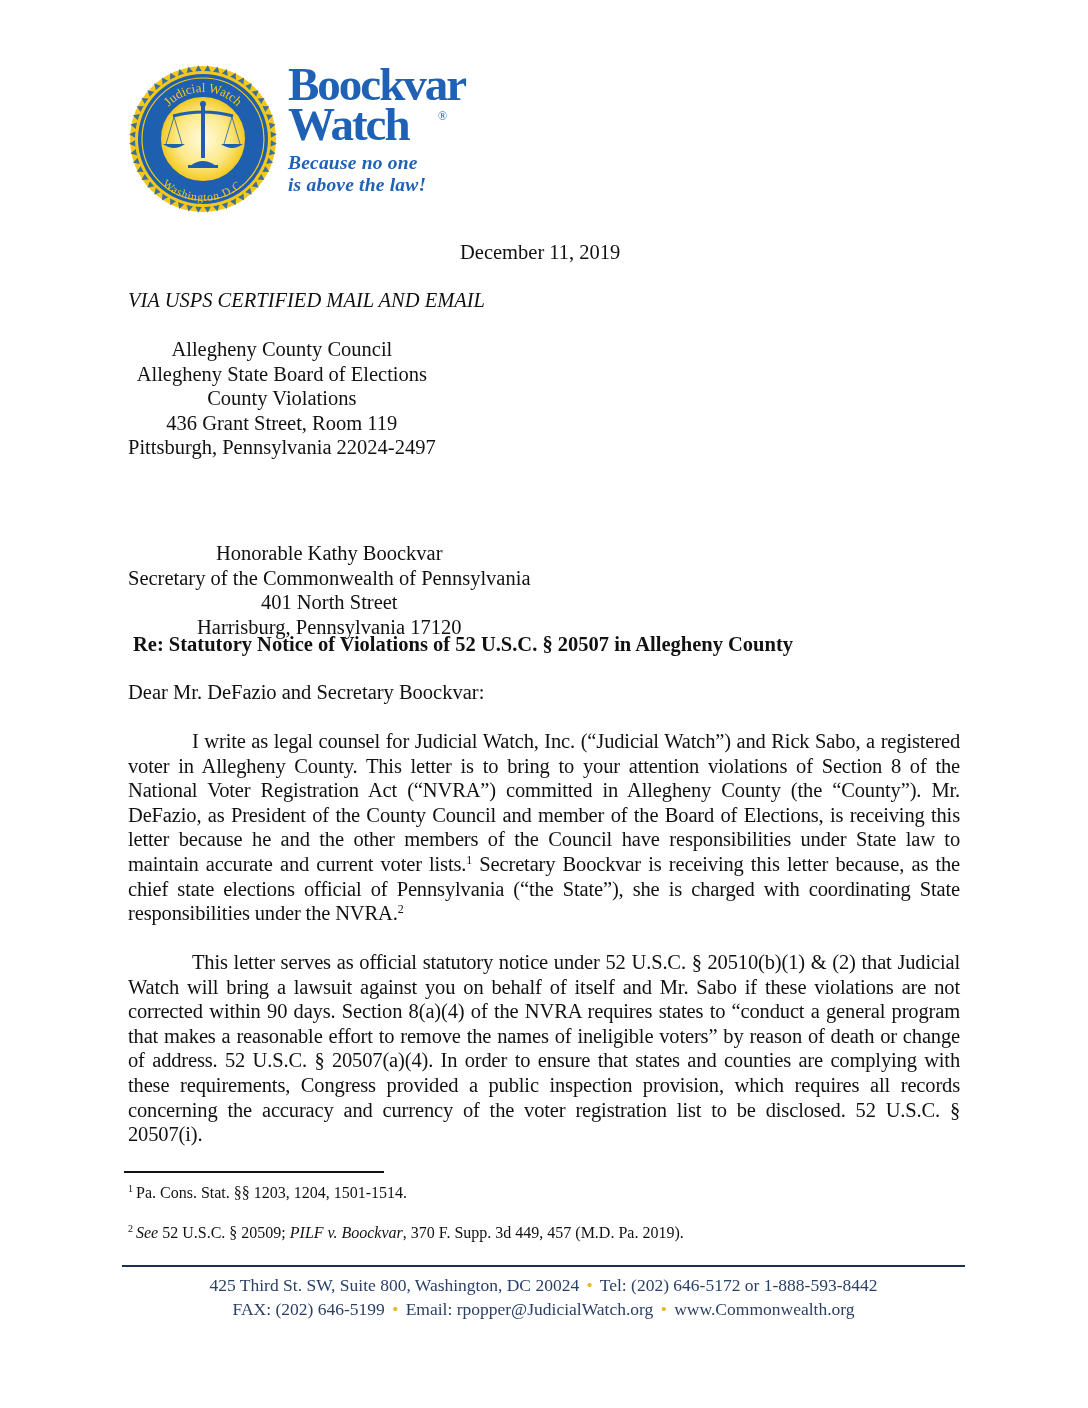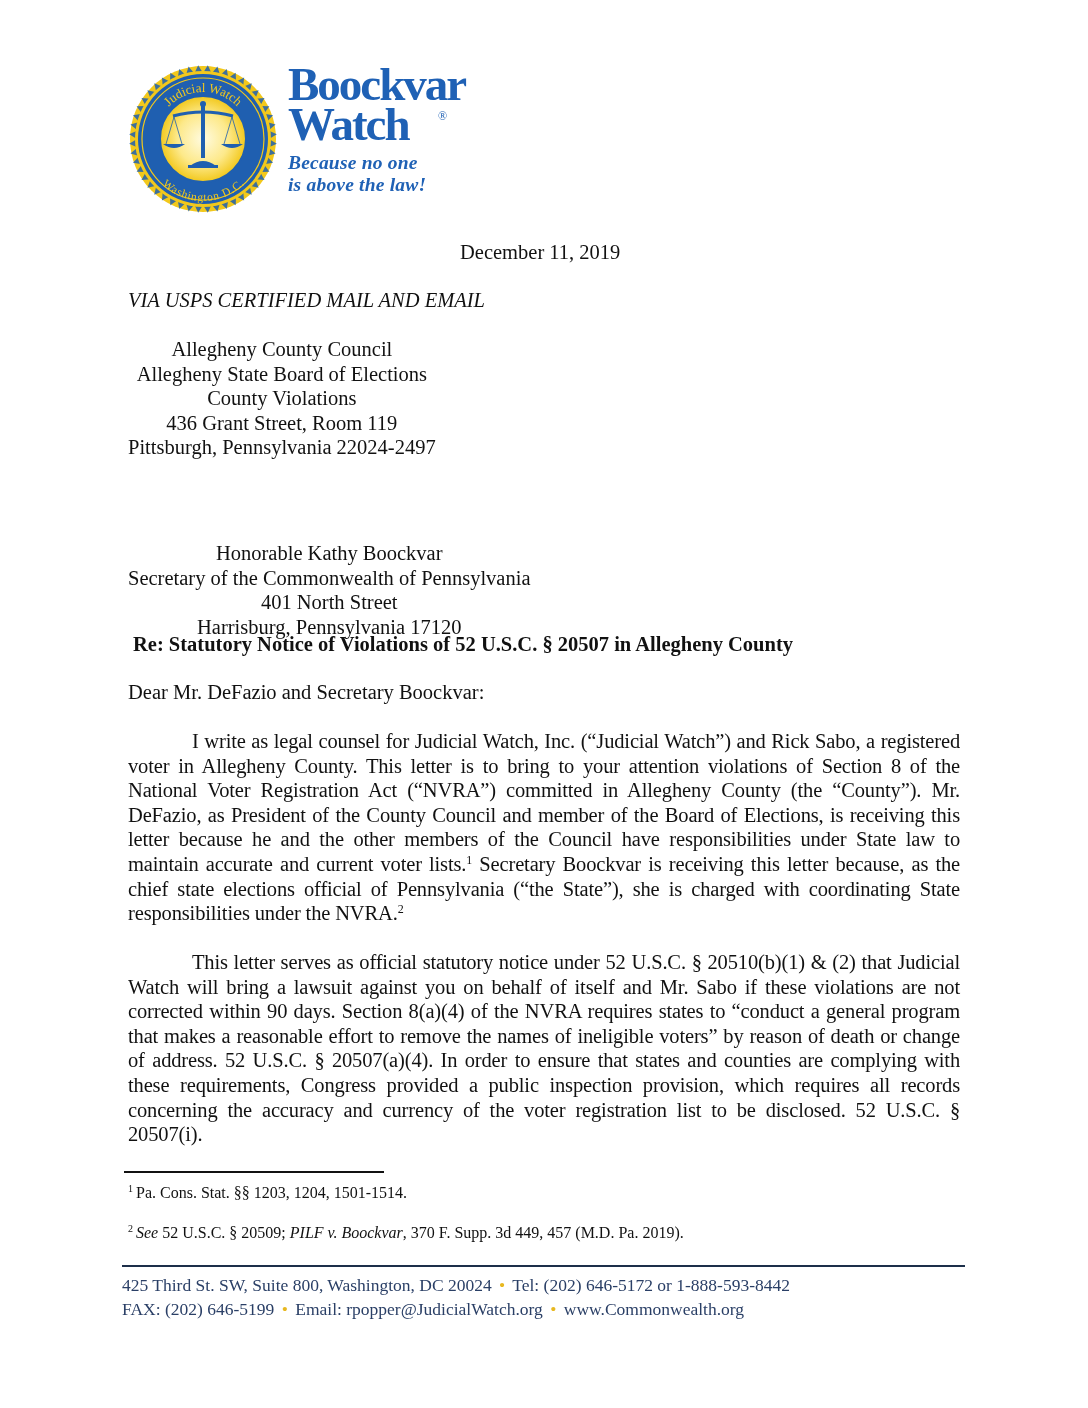--- a/index.html
+++ b/index.html
@@ -157,21 +157,21 @@
       left: 122px;
       top: 1265px;
       width: 843px;
       height: 2px;
       background: #1d2f4a;
     }
     .footer {
       position: absolute;
       left: 122px;
       width: 843px;
-      text-align: left;
+      text-align: center;
       font-size: 17.5px;
       line-height: 24px;
       color: #2a3f66;
       white-space: nowrap;
     }
     .footer1 { top: 1273px; }
     .footer2 { top: 1297px; }
     .bullet {
       color: #e8b820;
       padding: 0 3px;

